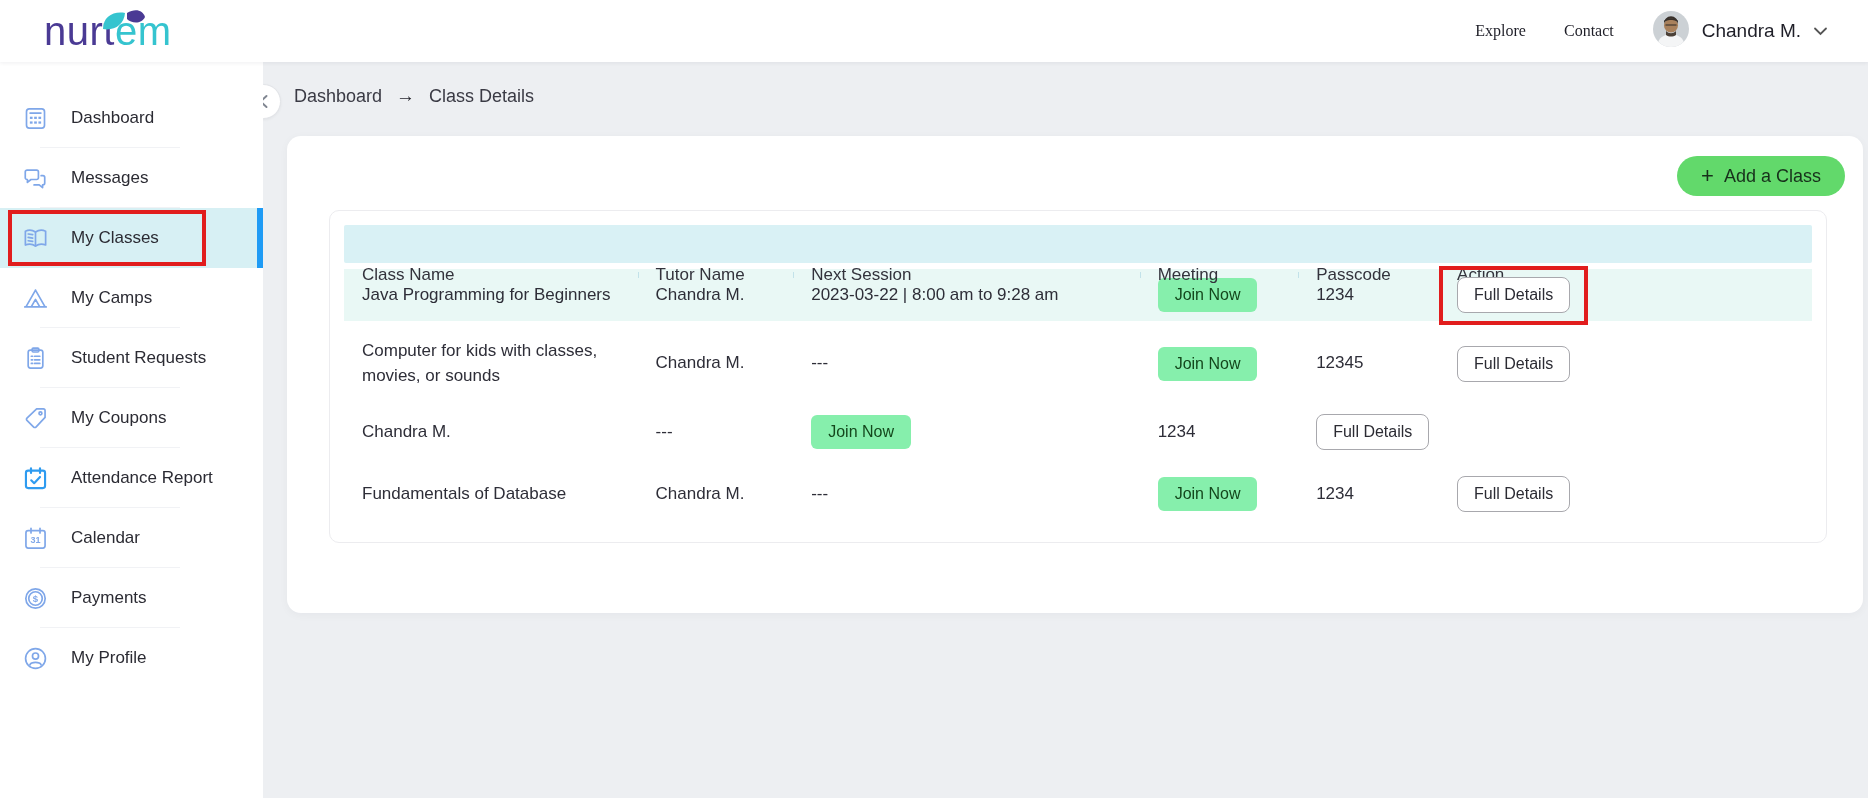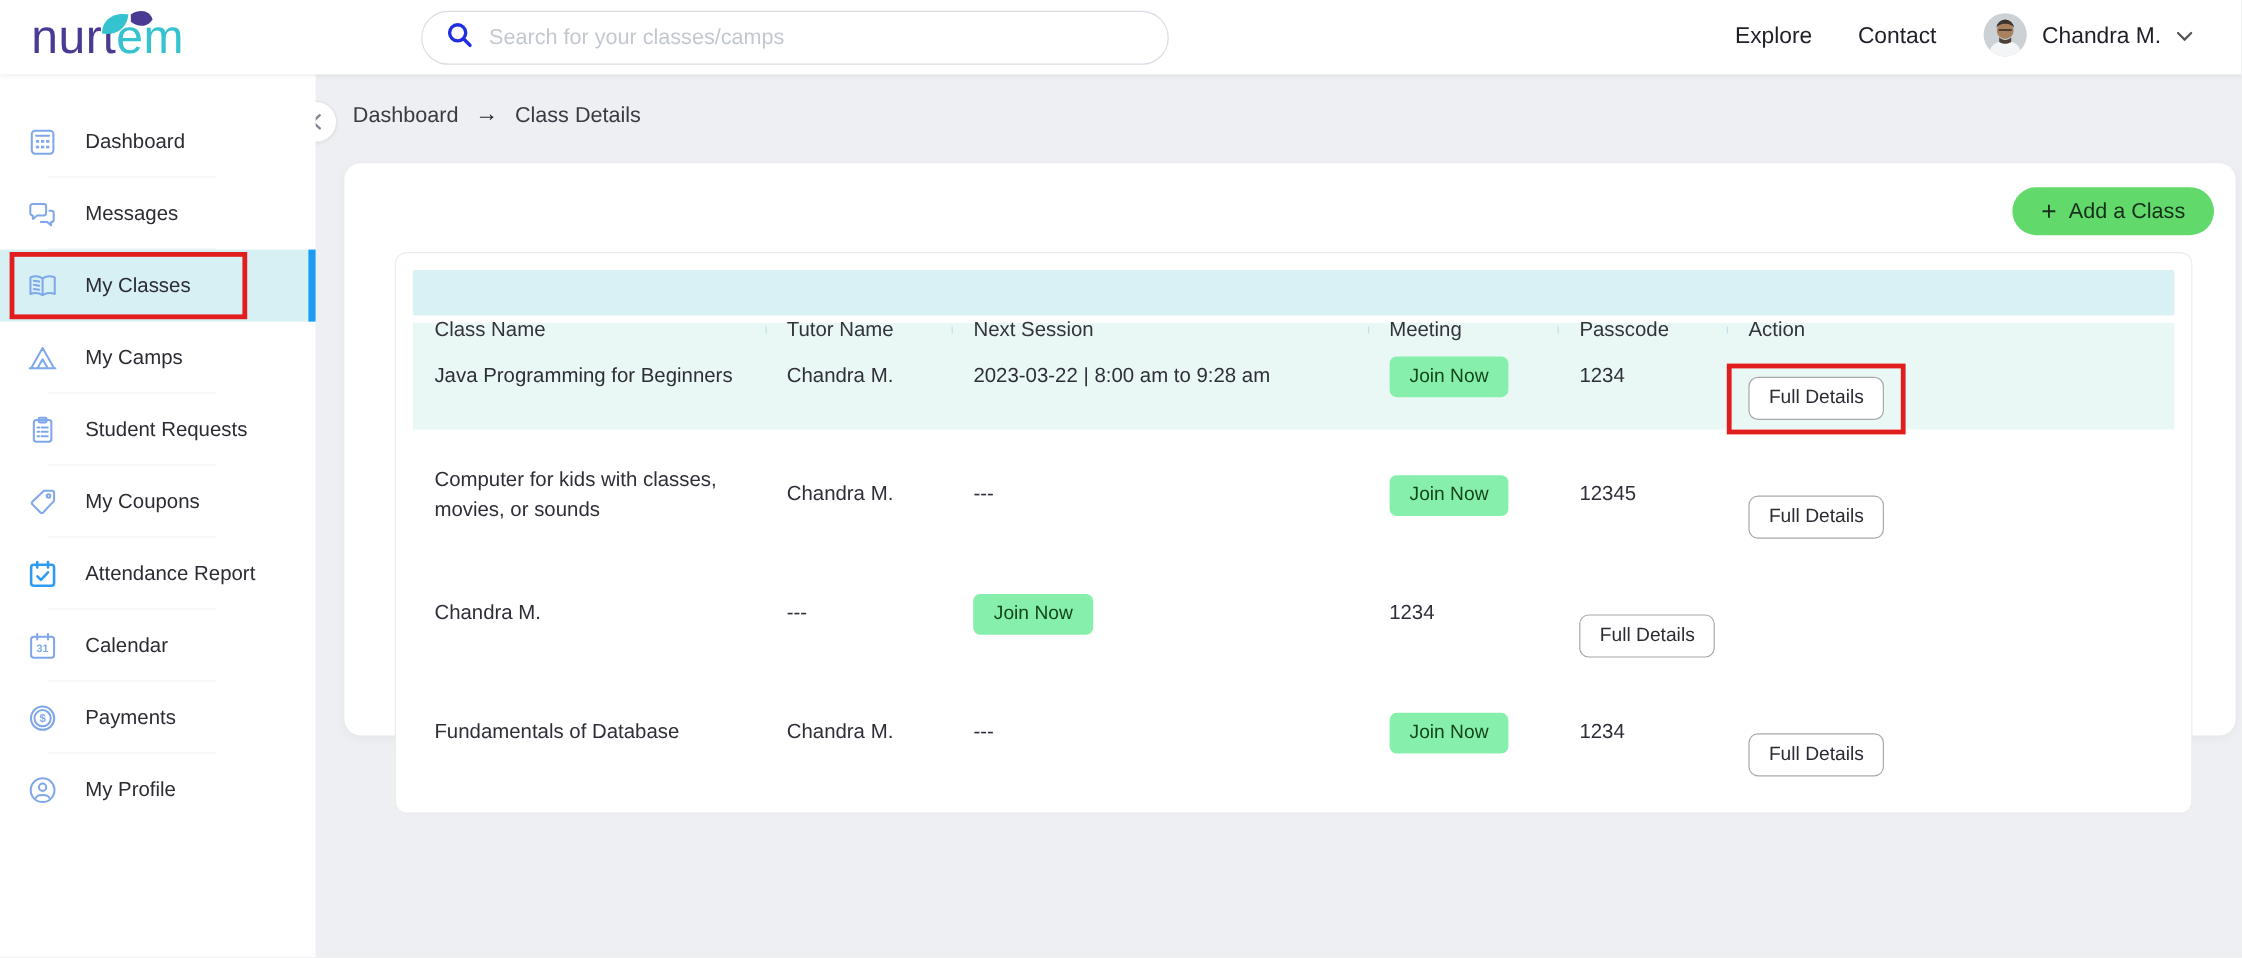--- a/index.html
+++ b/index.html
@@ -3,31 +3,31 @@
 <meta charset="utf-8">
 <style>
   * { box-sizing: border-box; margin: 0; padding: 0; }
   html,body { background:#edeff2; }
   body { font-family:"Liberation Sans", sans-serif; color:#2b2b33; }
   .app { width:1868px; height:798px; position:relative; overflow:hidden; background:#edeff2; }
 
   
   .topbar { position:absolute; top:0; left:0; width:1868px; height:62px; background:#fff;
             display:flex; align-items:center; box-shadow:0 1px 4px rgba(30,30,60,.07); z-index:5; }
-  .logo { margin-left:26px; position:relative; font-size:40px; letter-spacing:.5px; font-weight:500; line-height:1; }
+  .logo { margin-left:44px; position:relative; font-size:40px; letter-spacing:.5px; font-weight:500; line-height:1; }
   .logo .p1 { color:#4a3a94; }
   .logo .p2 { color:#35c4cf; }
   .logo .leaves { position:absolute; left:57px; top:-12px; }
   .search-wrap { margin-left:197px; width:623px; height:45px; border:1px solid #d9dde3; border-radius:23px;
                  display:flex; align-items:center; padding:0 18px; background:#fff; }
   .search-wrap input { border:none; outline:none; flex:1; font-size:18px; color:#444; margin-left:12px;
                        font-family:"Liberation Sans", sans-serif; }
   .search-wrap input::placeholder { color:#c3c8d0; }
   .top-right { margin-left:auto; display:flex; align-items:center; gap:38px; margin-right:40px; }
-  .top-link { font-size:19px; color:#1f1f28; cursor:pointer; }
+  .top-link { font-size:16px; color:#1f1f28; cursor:pointer;font-family:Liberation Serif, serif; }
   .user-chip { display:flex; align-items:center; gap:12px; cursor:pointer; }
   .user-name { font-size:19px; color:#1f1f28; }
 
   
   .sidebar { position:absolute; top:62px; left:0; width:263px; height:736px; background:#fff; padding-top:26px; z-index:3; }
   .side-item { position:relative; height:60px; display:flex; align-items:center; gap:22px; padding-left:22px; cursor:pointer; }
   .side-item .lbl { font-size:17px; color:#2b2b33; }
   .side-item .divider { position:absolute; left:40px; bottom:0; width:140px; height:1px; background:#f1f2f5; }
   .side-item.active { background:#d7f0f4; }
   .active-bar { position:absolute; right:0; top:0; width:6px; height:100%; background:#1e9bf5; }
@@ -59,50 +59,41 @@
   .t-head { display:grid; grid-template-columns:20% 10.6% 23.6% 10.8% 9.6% 25.4%;
             background:#d9f1f5; height:38px; align-items:center; border-radius:2px; }
   .t-head .th { font-size:17px; color:#33333c; padding-left:18px; position:relative;margin-top:40px; }
   .t-head .th.sep::before { content:""; position:absolute; left:0; top:7px; bottom:7px; width:1px; background:#c2e2e9; }
   .t-row { display:grid; grid-template-columns:20% 10.6% 23.6% 10.8% 9.6% 25.4%;
            align-items:center; padding:8px 0; margin-top:10px; min-height:46px; }
   .t-row.hl { background:#e9f8f5; margin-top:6px; }
   .td { font-size:17px; color:#2e2e38; padding-left:18px; line-height:1.45; }
   .join-btn { background:#86efac; color:#14471c; border:none; border-radius:6px; padding:8px 17px;
               font-size:16px; cursor:pointer; font-family:"Liberation Sans",sans-serif; }
-  .details-wrap { position:relative; display:inline-block; margin-left:18px;margin-top:37px; }
+  .details-wrap { position:relative; display:inline-block; margin-left:18px; }
   .details-btn { background:#fff; border:1px solid #a8a8ad; border-radius:8px; padding:8px 16px;
                  font-size:16px; color:#2b2b33; cursor:pointer; font-family:"Liberation Sans",sans-serif; }
   .annot-details { position:absolute; left:-18px; right:-18px; top:-11px; bottom:-12px; border:4px solid #e11d1d; pointer-events:none; }
 </style>
 </head>
 <body>
 
 <div class="app">
 
   <div class="topbar">
     <div class="logo">
       <span class="leaves">
         <svg width="46" height="26" viewBox="0 0 46 26">
           <path d="M2 22 C2 10 12 4 24 6 C23 18 13 24 2 22 Z" fill="#35c4cf"></path>
           <path d="M26 6 C34 1 42 3 44 10 C40 18 30 16 26 12 Z" fill="#4a3a94"></path>
         </svg>
       </span>
       <span class="p1">nurt</span><span class="p2">em</span>
     </div>
 
-    <div class="search-wrap">
-      <span>
-        <svg width="26" height="26" viewBox="0 0 24 24" fill="none" stroke="#1f2fe0" stroke-width="2.6" stroke-linecap="round">
-          <circle cx="10.5" cy="10.5" r="6.2"></circle>
-            <line x1="15.2" y1="15.2" x2="20" y2="20"></line>
-        </svg>
-      </span>
-      <input type="text" placeholder="Search for your classes/camps" style="">
-    </div>
 
     <div class="top-right">
       <span class="top-link">Explore</span>
       <span class="top-link">Contact</span>
       <div class="user-chip">
         <span>
           <svg width="38" height="38" viewBox="0 0 38 38">
             <defs>
                 <clipPath id="avc">
                   <circle cx="19" cy="19" r="18"></circle>

